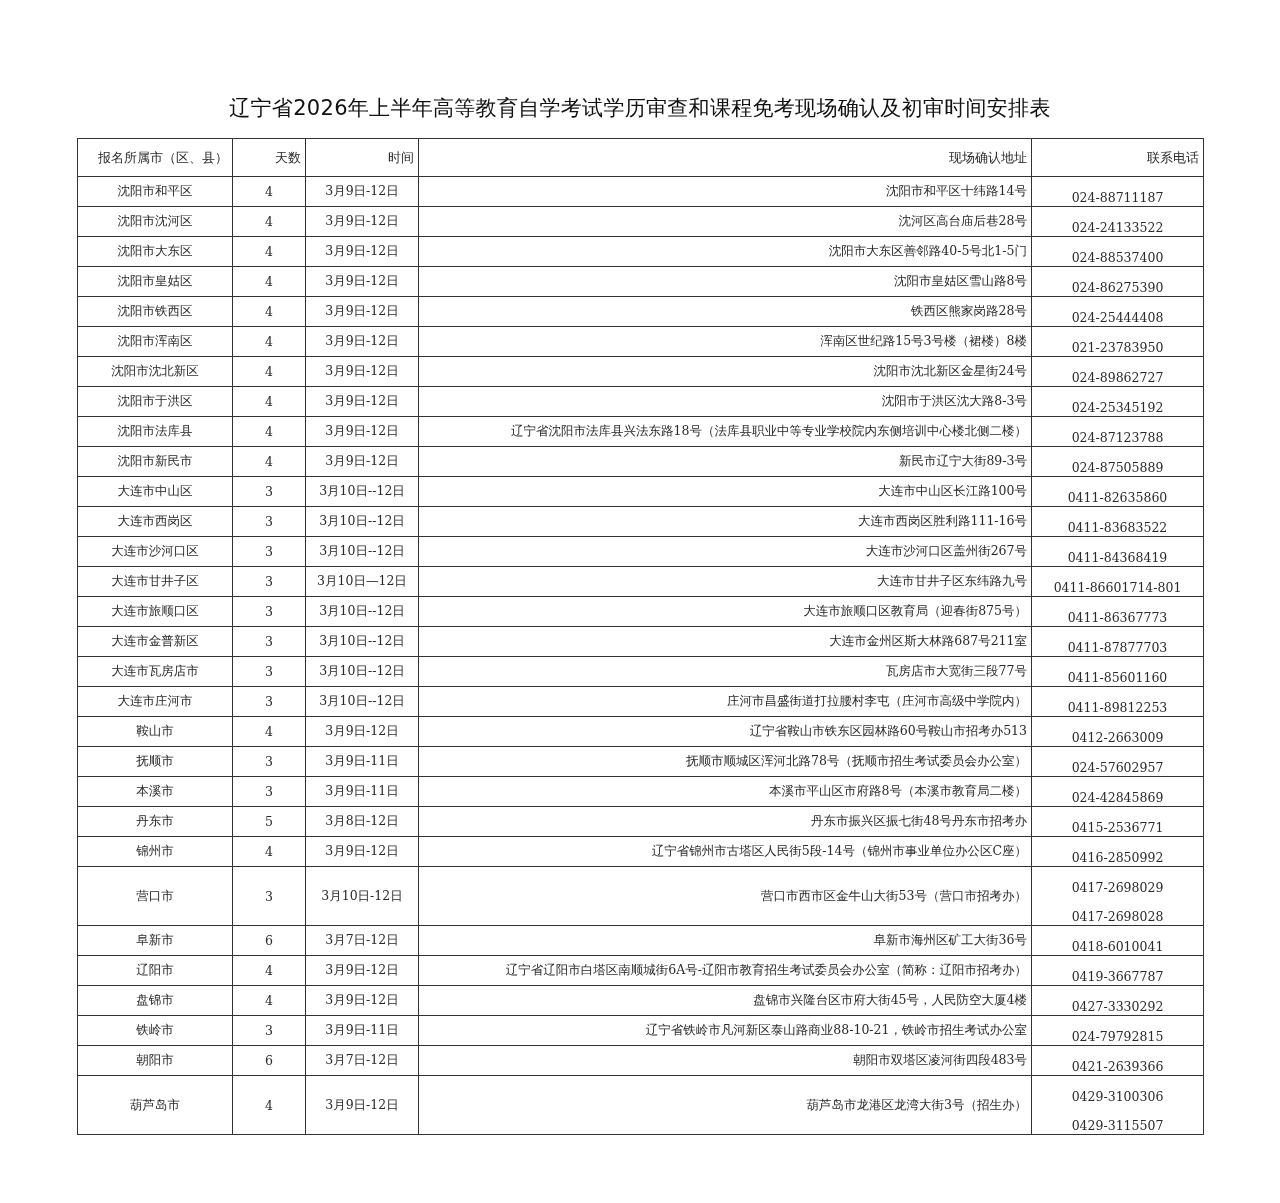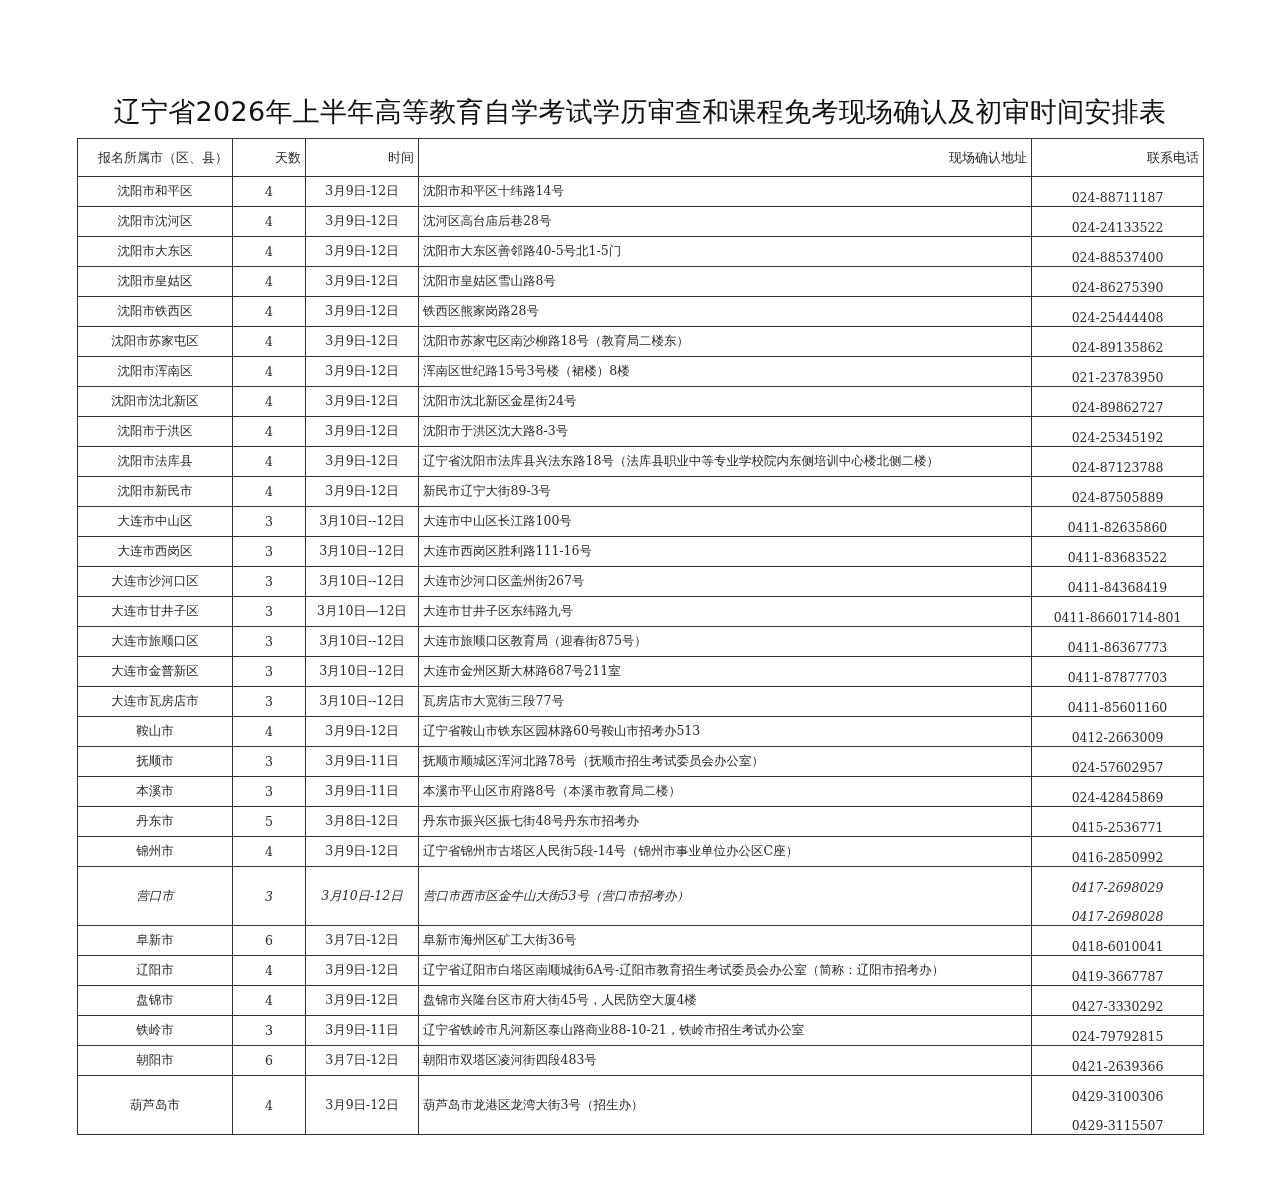--- a/index.html
+++ b/index.html
@@ -1,28 +1,28 @@
 <!DOCTYPE html>
 <html><head>
 <meta charset="utf-8">
 <style>
   html, body { margin: 0; padding: 0; background: #ffffff; }
   body { width: 1280px; height: 1203px; position: relative; overflow: hidden;
          font-family: "DejaVu Serif", "Liberation Serif", serif; color: #222; }
   .title { position: absolute; top: 94px; left: 0; width: 1280px; text-align: center;
            font-family: "DejaVu Sans", "Liberation Sans", sans-serif;
-           font-size: 27px; color: #111; letter-spacing: 0.3px; }
+           font-size: 21px; color: #111; letter-spacing: 0.3px; }
   table.sched { position: absolute; left: 77px; top: 138px; border-collapse: collapse;
                 table-layout: fixed; width: 1126px; }
   table.sched th, table.sched td { border: 1.3px solid #333; font-size: 12.5px; font-weight: normal;
                 padding: 0 4px; height: 27px; white-space: nowrap; overflow: hidden; color: #2a2a2a; }
   table.sched thead th { height: 37px; text-align: right; font-size: 13px; }
   td.c { text-align: center; }
-  td.l { text-align: left; padding-left: 3px; }
-  tr.tall td { height: 44px; font-style: italic; }
+  td.l { text-align: right; padding-left: 3px; }
+  tr.tall td { height: 44px; }
   tr.tall2 td { height: 41px; }
   .ph { display: block; line-height: 17px; margin-top: 12px; }
 </style>
 </head>
 <body>
 
 <div class="title">辽宁省2026年上半年高等教育自学考试学历审查和课程免考现场确认及初审时间安排表</div>
 
 <table class="sched">
   <colgroup>
@@ -81,29 +81,20 @@
       <tr>
         <td class="c">沈阳市铁西区</td>
         <td class="c">4</td>
         <td class="c">3月9日-12日</td>
         <td class="l">铁西区熊家岗路28号</td>
         <td class="c">
           <span class="ph">024-25444408</span>
         </td>
       </tr>
       <tr>
-        <td class="c">沈阳市苏家屯区</td>
-        <td class="c">4</td>
-        <td class="c">3月9日-12日</td>
-        <td class="l">沈阳市苏家屯区南沙柳路18号（教育局二楼东）</td>
-        <td class="c">
-          <span class="ph">024-89135862</span>
-        </td>
-      </tr>
-      <tr>
         <td class="c">沈阳市浑南区</td>
         <td class="c">4</td>
         <td class="c">3月9日-12日</td>
         <td class="l">浑南区世纪路15号3号楼（裙楼）8楼</td>
         <td class="c">
           <span class="ph">021-23783950</span>
         </td>
       </tr>
       <tr>
         <td class="c">沈阳市沈北新区</td>
@@ -195,20 +186,29 @@
           <span class="ph">0411-87877703</span>
         </td>
       </tr>
       <tr>
         <td class="c">大连市瓦房店市</td>
         <td class="c">3</td>
         <td class="c">3月10日--12日</td>
         <td class="l">瓦房店市大宽街三段77号</td>
         <td class="c">
           <span class="ph">0411-85601160</span>
+        </td>
+      </tr>
+      <tr>
+        <td class="c">大连市庄河市</td>
+        <td class="c">3</td>
+        <td class="c">3月10日--12日</td>
+        <td class="l">庄河市昌盛街道打拉腰村李屯（庄河市高级中学院内）</td>
+        <td class="c">
+          <span class="ph">0411-89812253</span>
         </td>
       </tr>
       <tr>
         <td class="c">鞍山市</td>
         <td class="c">4</td>
         <td class="c">3月9日-12日</td>
         <td class="l">辽宁省鞍山市铁东区园林路60号鞍山市招考办513</td>
         <td class="c">
           <span class="ph">0412-2663009</span>
         </td>

